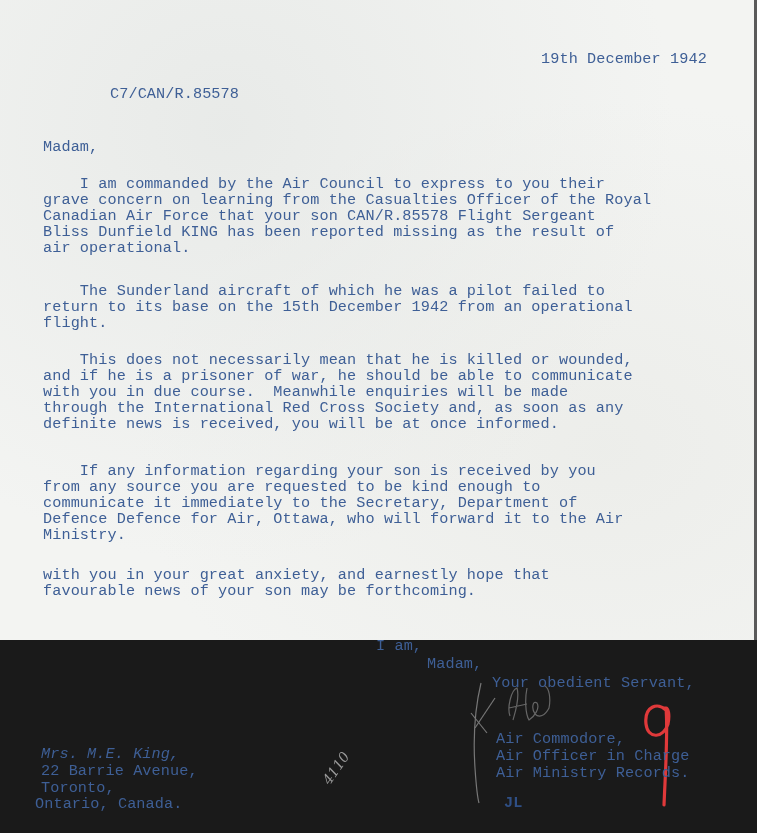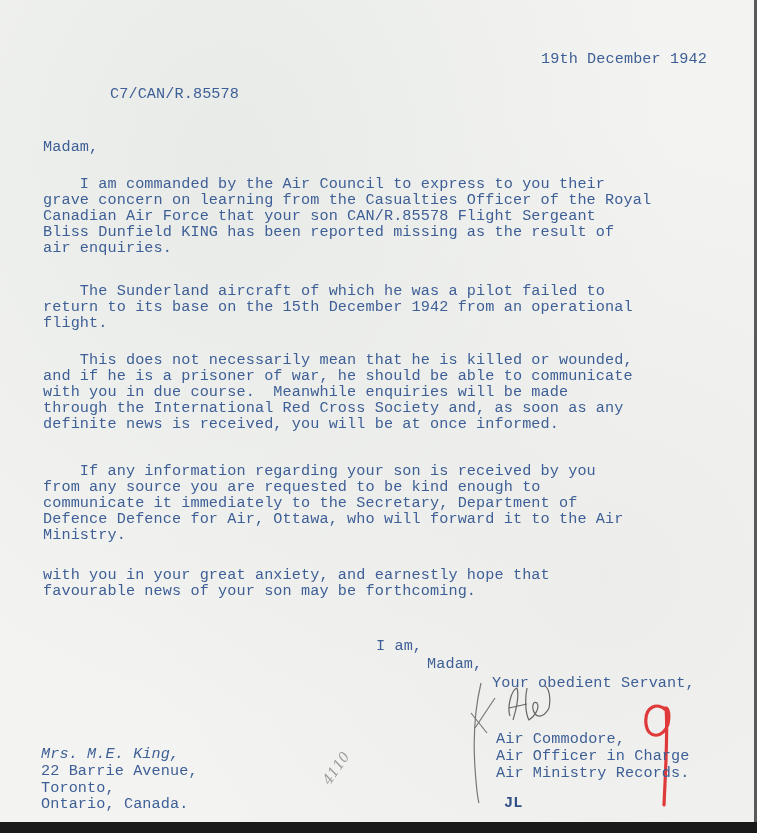--- a/index.html
+++ b/index.html
@@ -3,21 +3,21 @@
 <meta charset="utf-8">
 <style>
   html, body { margin: 0; padding: 0; }
   body {
     width: 757px; height: 833px; overflow: hidden;
     background: #1a1a1a;
     position: relative;
   }
   .page {
     position: absolute; left: 0; top: 0;
-    width: 754px; height: 822px;
+    width: 754px; height: 640px;
     background: #f3f4f2;
     background-image:
       radial-gradient(ellipse at 30% 20%, rgba(225,228,226,0.6), transparent 60%),
       radial-gradient(ellipse at 80% 70%, rgba(232,233,229,0.6), transparent 55%);
     border-right: 3px solid #5a5a5a;
   }
   .ln {
     position: absolute;
     font-family: "Liberation Mono", "DejaVu Sans Mono", monospace;
     font-size: 15.2px;
@@ -40,21 +40,21 @@
 
   <div class="ln" style="left:541px; top:51px;">19th December 1942</div>
   <div class="ln" style="left:110px; top:86px;">C7/CAN/R.85578</div>
   <div class="ln" style="left:43px; top:139px;">Madam,</div>
 
   <div class="para" style="left:43px; top:176px;">
     <span class="ln">    I am commanded by the Air Council to express to you their</span>
     <span class="ln">grave concern on learning from the Casualties Officer of the Royal</span>
     <span class="ln">Canadian Air Force that your son CAN/R.85578 Flight Sergeant</span>
     <span class="ln">Bliss Dunfield KING has been reported missing as the result of</span>
-    <span class="ln">air enquiries.</span>
+    <span class="ln">air operational.</span>
   </div>
 
   <div class="para" style="left:43px; top:283px;">
     <span class="ln">    The Sunderland aircraft of which he was a pilot failed to</span>
     <span class="ln">return to its base on the 15th December 1942 from an operational</span>
     <span class="ln">flight.</span>
   </div>
 
   <div class="para" style="left:43px; top:352px;">
     <span class="ln">    This does not necessarily mean that he is killed or wounded,</span>
@@ -93,17 +93,17 @@
   </svg>
 
   <div class="ln" style="left:496px; top:731px;">Air Commodore,</div>
   <div class="ln" style="left:496px; top:748px;">Air Officer in Charge</div>
   <div class="ln" style="left:496px; top:765px;">Air Ministry Records.</div>
   <div class="ln jl" style="left:504px; top:795px;">JL</div>
 
   <div class="ln" style="left:41px; top:746px;font-style:italic;">Mrs. M.E. King,</div>
   <div class="ln" style="left:41px; top:763px;">22 Barrie Avenue,</div>
   <div class="ln" style="left:41px; top:780px;">Toronto,</div>
-  <div class="ln" style="left:41px; top:796px;text-align:center;">Ontario, Canada.</div>
+  <div class="ln" style="left:35px; top:796px;text-align:center;">Ontario, Canada.</div>
 
   <div style="position:absolute; left:318px; top:760px; transform:rotate(-55deg); font-family:'DejaVu Serif', serif; font-style:italic; font-size:14px; color:#9a9a9a;">4110</div>
 
 </div>
 
 </body></html>

